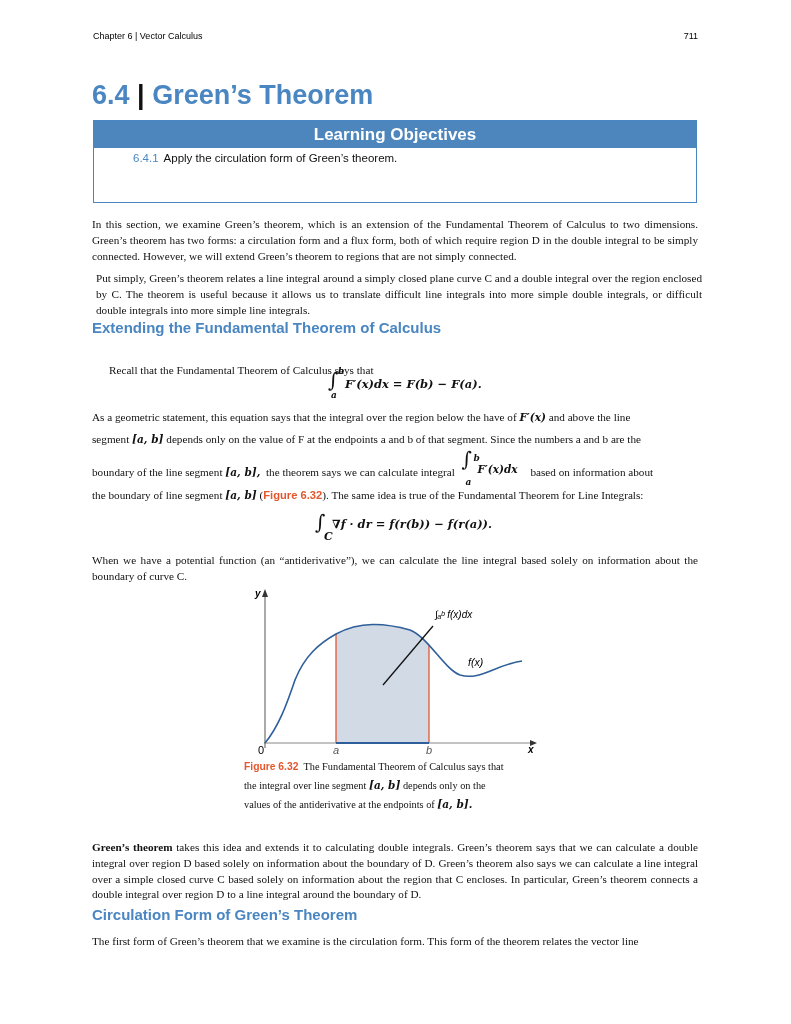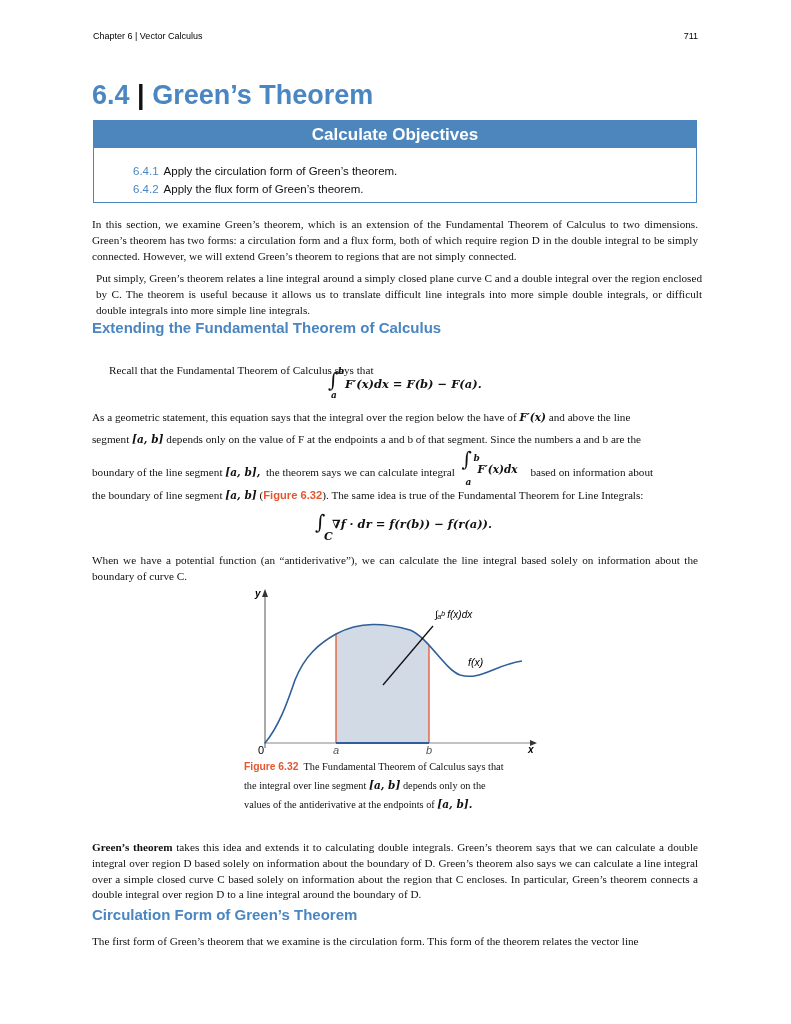--- a/index.html
+++ b/index.html
@@ -30,24 +30,23 @@
   <span>711</span>
 </div>
 
 <div class="abs section-title">
   <span>6.4</span>
   <span class="bar">|</span>
   <span>Green’s Theorem</span>
 </div>
 
 <div class="abs lo-box">
-  <div class="lo-head">Calculate Objectives</div>
-  <div style="padding-top:14px">
+  <div class="lo-head">Learning Objectives</div>
+  <div style="padding-top:1px">
     <div class="lo-item"><span class="num">6.4.1</span><span>Apply the circulation form of Green’s theorem.</span></div>
-    <div class="lo-item"><span class="num">6.4.2</span><span>Apply the flux form of Green’s theorem.</span></div>
   </div>
 </div>
 
 <p class="abs para" style="top:217px;margin:0">In this section, we examine Green’s theorem, which is an extension of the Fundamental Theorem of Calculus to two dimensions. Green’s theorem has two forms: a circulation form and a flux form, both of which require region D in the double integral to be simply connected. However, we will extend Green’s theorem to regions that are not simply connected.</p>
 <p class="abs para" style="top:267px;margin:4px">Put simply, Green’s theorem relates a line integral around a simply closed plane curve C and a double integral over the region enclosed by C. The theorem is useful because it allows us to translate difficult line integrals into more simple double integrals, or difficult double integrals into more simple line integrals.</p>
 
 <div class="abs h2" style="top:319px">Extending the Fundamental Theorem of Calculus</div>
 <p class="abs para" style="top:346px;margin:17px">Recall that the Fundamental Theorem of Calculus says that</p>
 
 <div class="abs eq" style="top:368px;left:328px;width:200px;height:36px">

